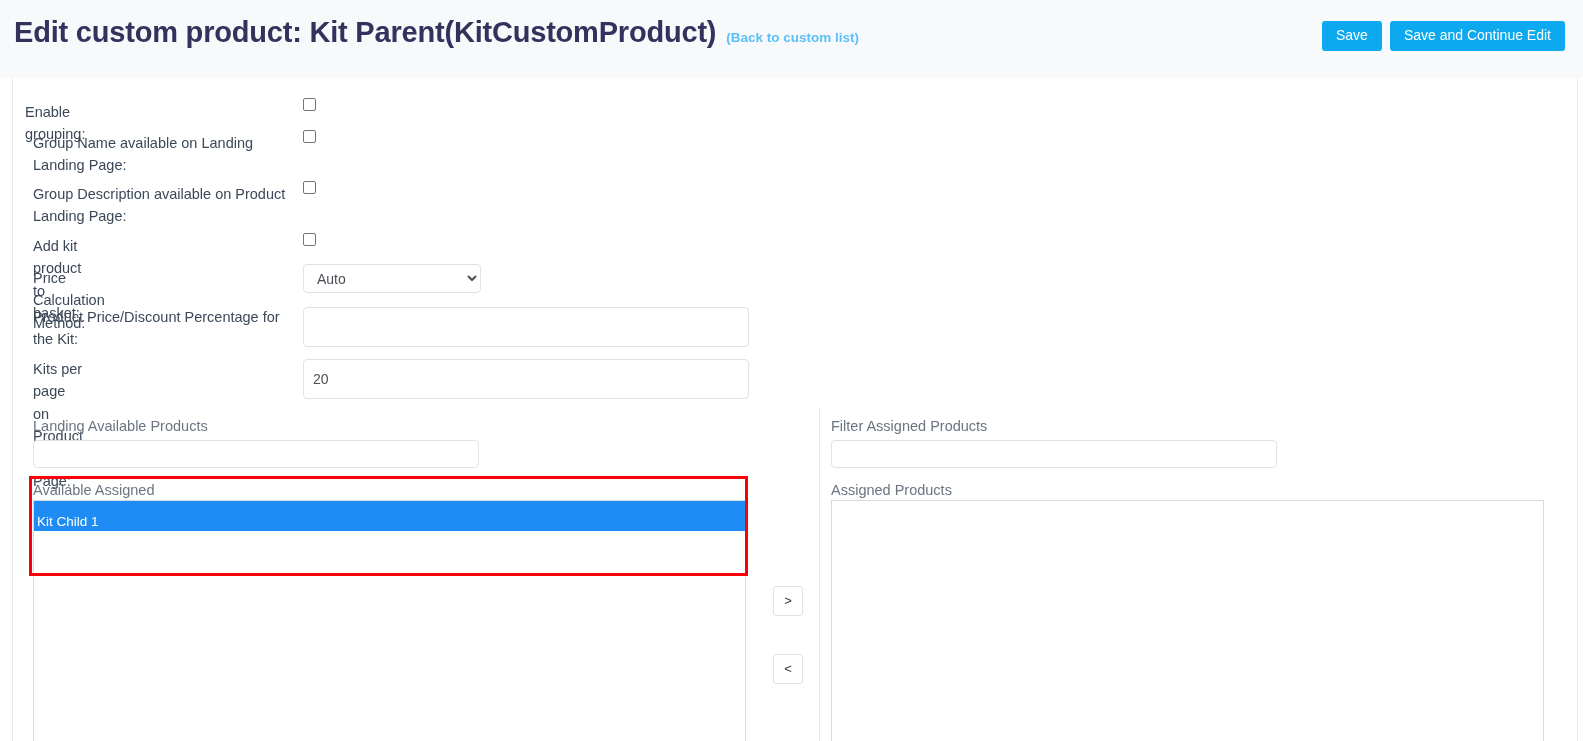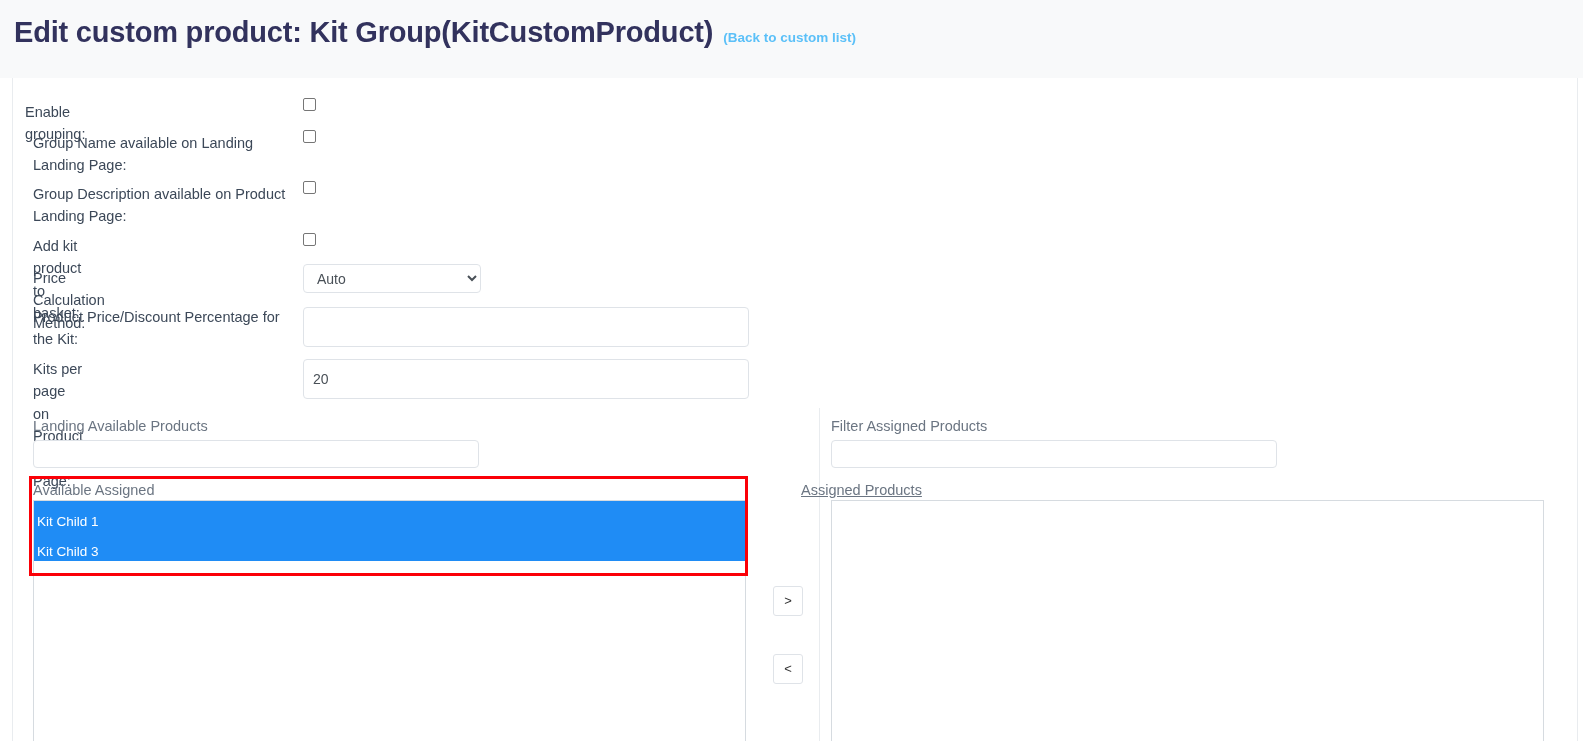--- a/index.html
+++ b/index.html
@@ -217,22 +217,26 @@
     position: absolute;
     width: 1px;
     background: #e9ecef;
   }
 </style>
 </head>
 <body>
 
 <div class="page-header">
   <div class="header-title-wrap">
-    <span class="page-title">Edit custom product: Kit Group(KitCustomProduct)</span>
+    <span class="page-title">Edit custom product: Kit Parent(KitCustomProduct)</span>
     <a class="back-link">(Back to custom list)</a>
+  </div>
+  <div class="header-actions">
+    <button class="btn-primary">Save</button>
+    <button class="btn-primary">Save and Continue Edit</button>
   </div>
 </div>
 
 <div class="content-panel">
 
   <div class="form-area">
 
     <div class="form-row">
       <span class="form-label" style="left:12px; top:23px;">Enable grouping:</span>
       <input type="checkbox" class="cb" style="left: 290px; top: 20px;">
@@ -278,31 +282,30 @@
 
     <div class="col-divider" style="left:806px; top:330px; height:350px;"></div>
 
     <span class="list-caption" style="left:20px; top:340px;">Landing Available Products</span>
     <input type="text" class="filter-input" style="left: 20px; top: 362px; width: 446px; height: 28px;" value="">
 
     <span class="list-caption" style="left:20px; top:404px;">Available Assigned</span>
 
     <div class="listbox" style="left:20px; top:422px; width:713px; height:260px;">
       <span class="opt selected">Kit Child 1</span>
-      <span class="opt selected">Kit Child 3</span>
     </div>
 
     <div class="red-highlight" style="left:16px; top:398px; width:719px; height:100px;"></div>
 
     <div class="transfer-btns">
       <button class="transfer-btn" style="left:760px; top:508px;">&gt;</button>
       <button class="transfer-btn" style="left:760px; top:576px;">&lt;</button>
     </div>
 
     <span class="list-caption" style="left:818px; top:340px;">Filter Assigned Products</span>
     <input type="text" class="filter-input" style="left: 818px; top: 362px; width: 446px; height: 28px;" value="">
 
-    <span class="list-caption" style="left:788px; top:404px;text-decoration:underline;">Assigned Products</span>
+    <span class="list-caption" style="left:818px; top:404px;">Assigned Products</span>
 
     <div class="listbox" style="left:818px; top:422px; width:713px; height:260px;"></div>
   </div>
 
 </div>
 
 </body></html>

